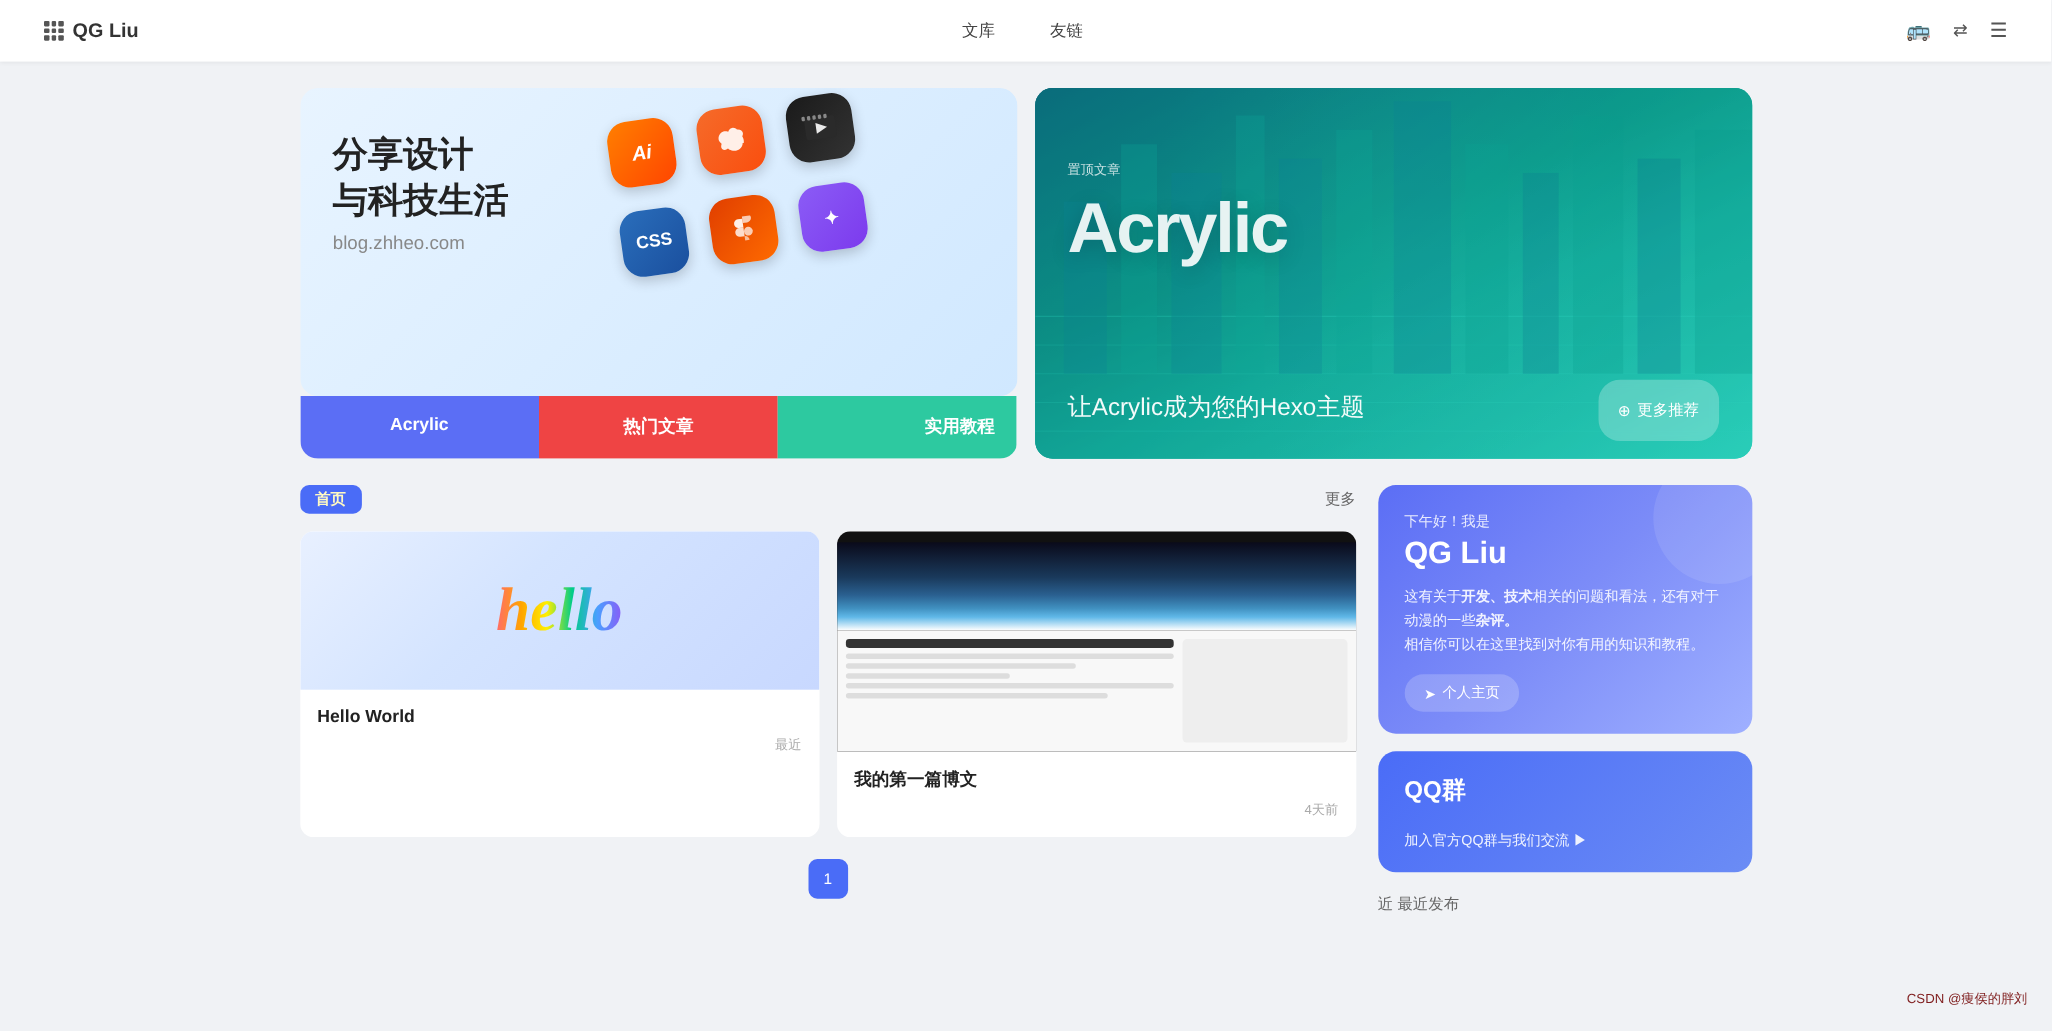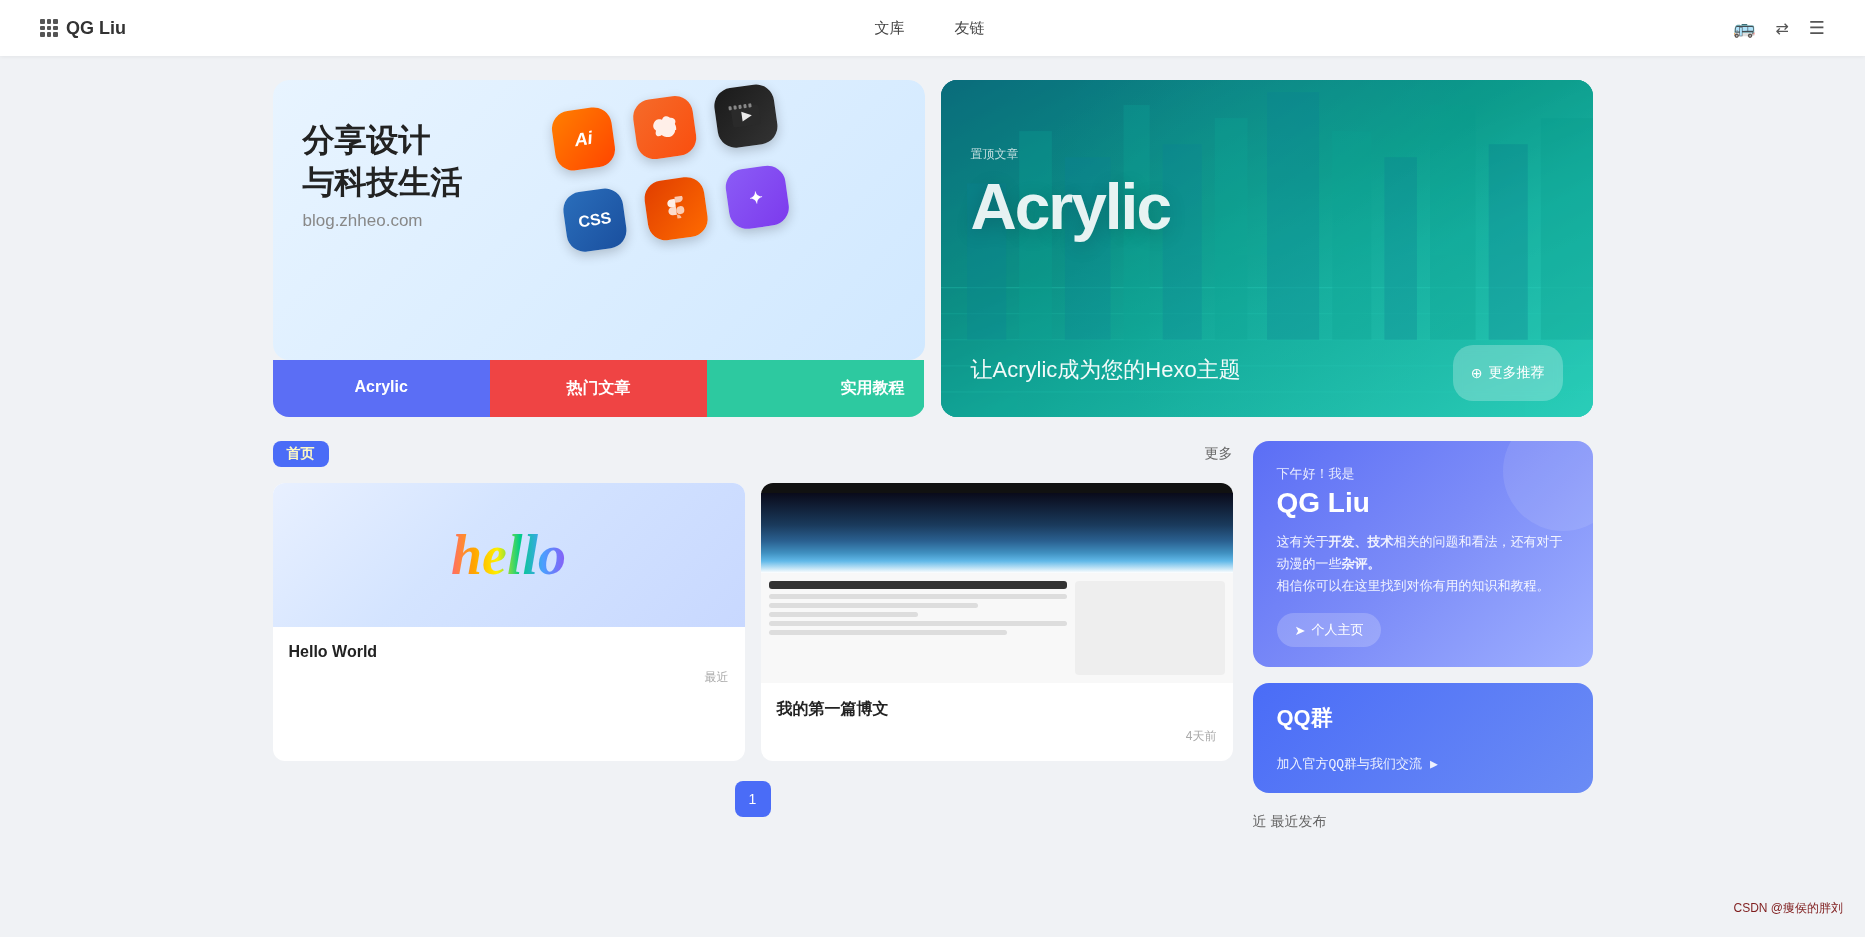--- a/index.html
+++ b/index.html
@@ -427,21 +427,20 @@
       font-size: 22px;
       font-weight: 700;
       margin-bottom: 22px;
     }
     .qq-subtitle {
       font-size: 13px;
       color: rgba(255,255,255,0.9);
       display: flex;
       align-items: center;
       gap: 4px;
-      font-family: Liberation Mono, monospace;
     }
 
     
     .recent-section {
       margin-top: 4px;
     }
     .recent-label {
       font-size: 14px;
       color: #666;
     }

